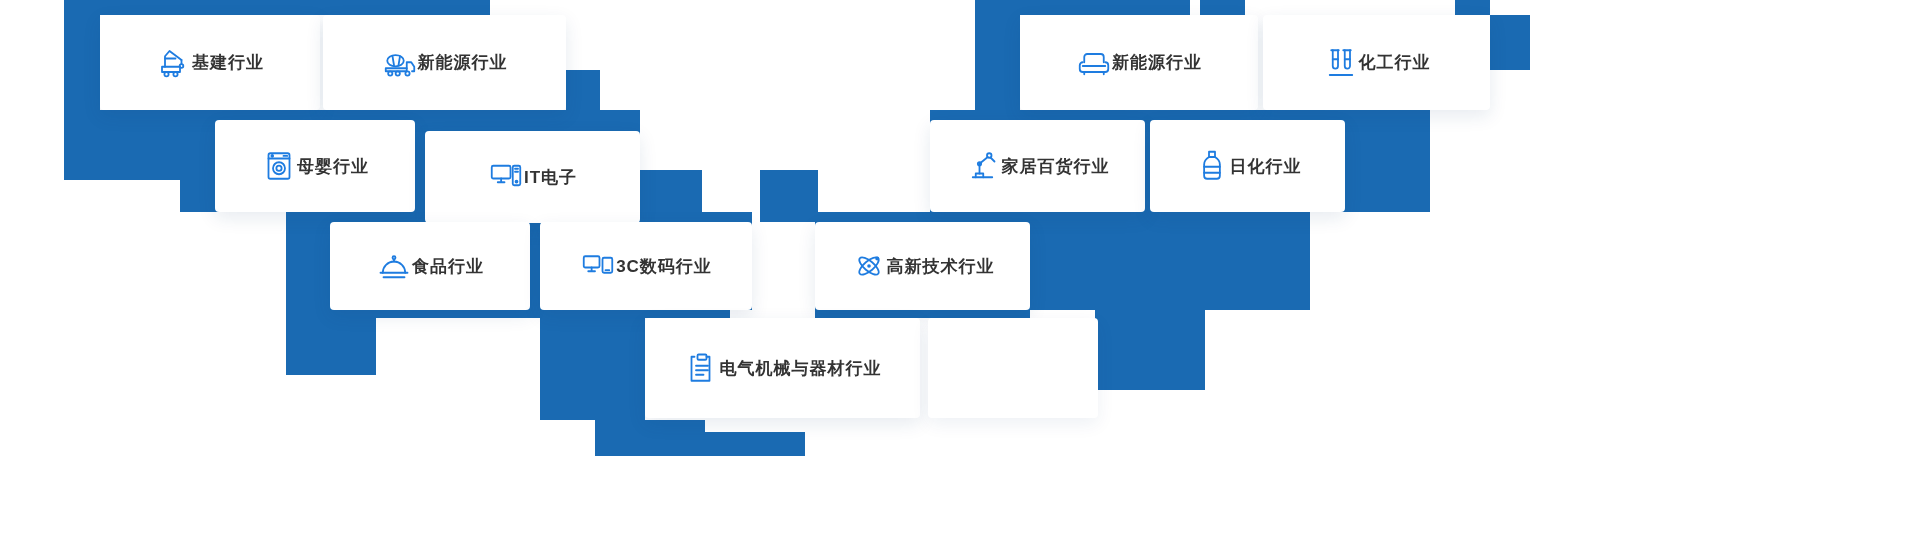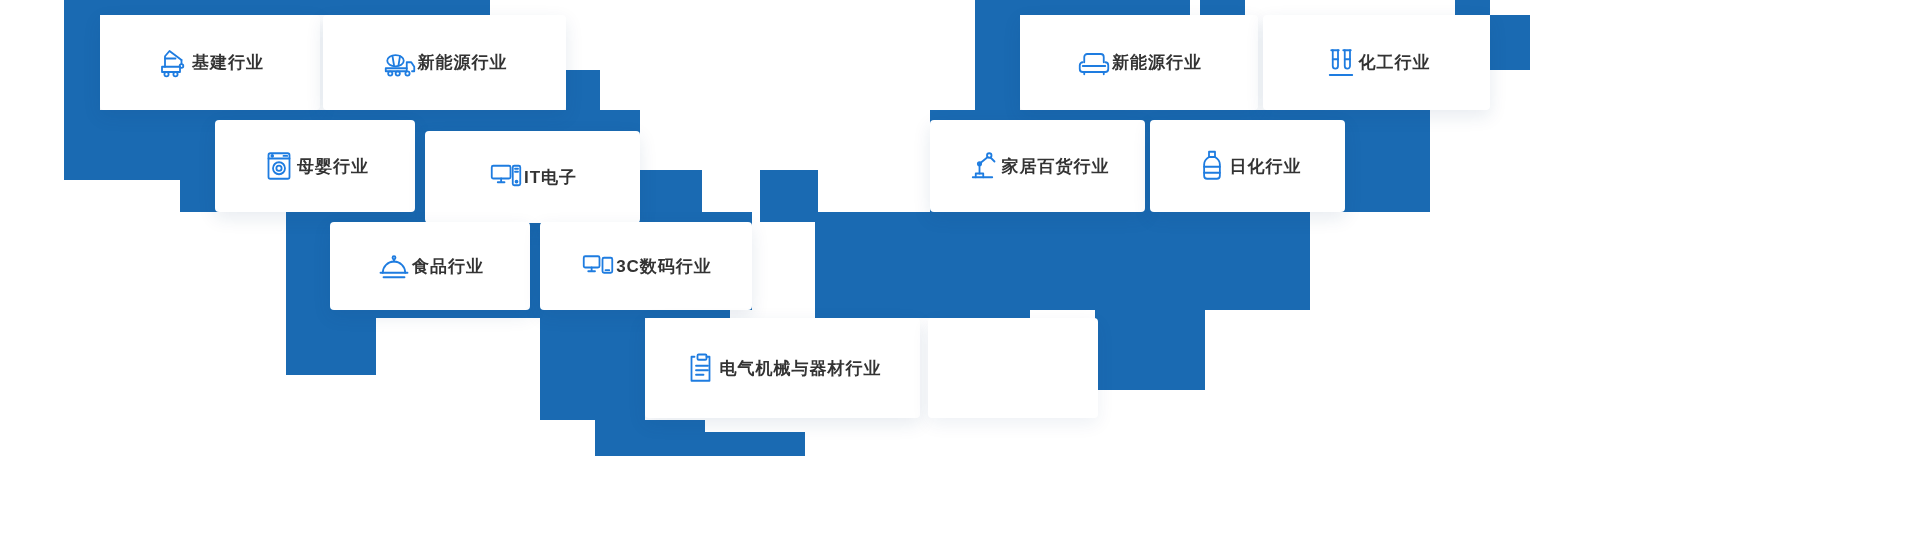--- a/index.html
+++ b/index.html
@@ -210,20 +210,33 @@
         <rect x="5" y="11" width="21" height="15" rx="2"></rect>
             <path d="M11 31h9M15.5 26v5"></path>
         <rect x="30" y="13" width="13" height="20" rx="2"></rect>
             <path d="M34 29.5h5"></path>
       </g>
         </svg>
     </span>
     <span class="label">3C数码行业</span>
   </div>
 
+  <div class="card" style="left:815px;top:222px;width:215px;height:88px">
+    <span class="icon">
+      <svg viewBox="0 0 48 48">
+          <g fill="none" stroke="currentColor" stroke-width="2.4" stroke-linecap="round" stroke-linejoin="round">
+        <ellipse cx="24" cy="24" rx="16" ry="6.5" transform="rotate(40 24 24)"></ellipse>
+        <ellipse cx="24" cy="24" rx="16" ry="6.5" transform="rotate(-40 24 24)"></ellipse>
+        <circle cx="24" cy="24" r="2.4" fill="currentColor" stroke="none"></circle>
+            <circle cx="35" cy="14" r="1.5"></circle>
+      </g>
+        </svg>
+    </span>
+    <span class="label">高新技术行业</span>
+  </div>
 
 
   <div class="card" style="left:645px;top:318px;width:275px;height:100px">
     <span class="icon">
       <svg viewBox="0 0 48 48">
           <g fill="none" stroke="currentColor" stroke-width="2.4" stroke-linecap="round" stroke-linejoin="round">
         <path d="M14 9h-4v32h24V9h-4"></path>
             <rect x="18" y="6" width="12" height="7" rx="1.5"></rect>
         <path d="M16 21h16M16 27h16M16 33h10"></path>
       </g>

